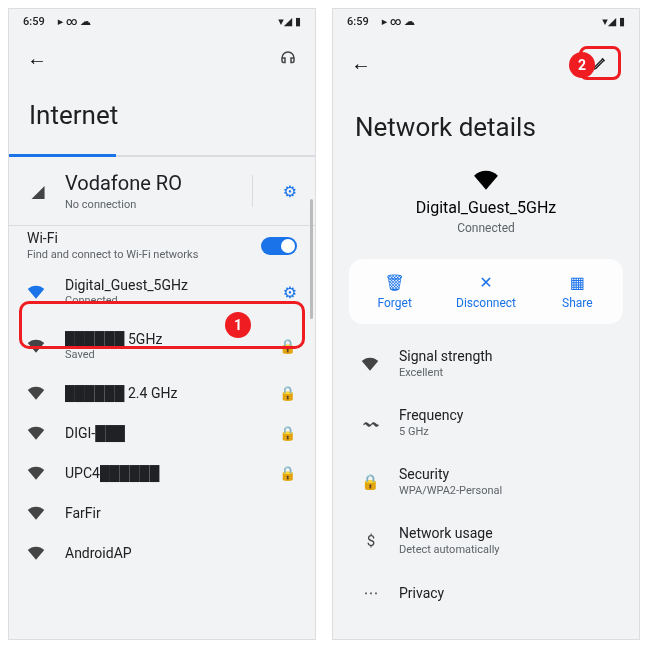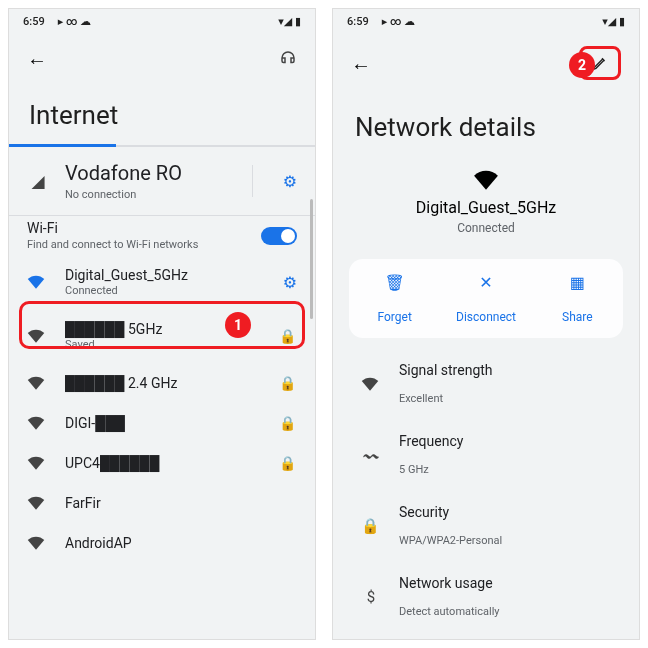--- a/index.html
+++ b/index.html
@@ -2,21 +2,21 @@
 <html><head>
 <meta charset="utf-8">
 <style>
 *{margin:0;padding:0;box-sizing:border-box;font-family:Roboto,-apple-system,sans-serif}
 body{width:648px;height:648px;background:#fff;display:flex;gap:16px;padding:8px}
 .phone{width:312px;height:632px;background:#f1f3f4;border:1px solid #ddd;position:relative;overflow:hidden}
 .status-bar{display:flex;justify-content:space-between;align-items:center;padding:6px 14px;font-size:11px;font-weight:500;color:#222}
 .status-left,.status-right{display:flex;align-items:center;gap:13px}
 .top-bar{display:flex;justify-content:space-between;align-items:center;padding:12px 18px}
 .back-arrow{font-size:20px;font-weight:400}
-.page-title{font-size:26px;color:#1f1f1f;padding:18px 20px 14px}
+.page-title{font-size:26px;color:#1f1f1f;padding:18px 20px 24px}
 .tabbar{height:3px;display:flex}
 .tabbar .sel{background:#1a73e8;width:35%}
 .tabbar .rest{width:65%;border-bottom:2px solid #dadce0}
 .row{display:flex;align-items:center;padding:14px 18px;gap:16px}
 .row .ico{width:22px;display:flex;justify-content:center;font-size:17px;color:#444}
 .row .txt{flex:1}
 .row .txt .main{font-size:20px;color:#202124}
 .row .txt .sub{font-size:11px;color:#5f6368;margin-top:3px}
 .gear{color:#1a73e8;font-size:16px}
 .vline{width:1px;height:32px;background:#dadce0;margin-right:14px}
@@ -35,25 +35,25 @@
 .hl{position:absolute;border:3px solid #ef1c22;border-radius:10px}
 .badge{position:absolute;width:26px;height:26px;background:#ef1c22;border-radius:50%;color:#fff;display:flex;align-items:center;justify-content:center;font-size:14px;font-weight:700}
 .netd-title{font-size:26px;color:#1f1f1f;padding:20px 22px 24px}
 .center-net{text-align:center;padding:4px 0 14px}
 .center-net .wi{font-size:24px}
 .center-net .nm{font-size:16px;margin-top:8px}
 .center-net .cn{font-size:12px;color:#5f6368;margin-top:4px}
 .actions{display:flex;margin:10px 16px;background:#fdfdfe;border-radius:14px;overflow:hidden}
 .act{flex:1;text-align:center;padding:14px 4px;color:#1a73e8}
 .act .ai{font-size:16px}
-.act .al{font-size:12px;margin-top:18px}
+.act .al{font-size:12px;margin-top:4px}
 .detail{display:flex;align-items:center;padding:14px 28px;gap:18px}
 .detail .di{width:20px;text-align:center;color:#444;font-size:15px}
 .detail .dt .dm{font-size:14px;color:#202124}
-.detail .dt .ds{font-size:11px;color:#5f6368;margin-top:14px}
+.detail .dt .ds{font-size:11px;color:#5f6368;margin-top:2px}
 .scrollbar{position:absolute;right:2px;top:190px;width:3px;height:120px;background:#bbb;border-radius:2px}
 .edit-box{border:3px solid #ef1c22;border-radius:8px;padding:6px 10px}
 svg{display:block}
 </style>
 </head>
 <body>
 
 <div class="phone">
   <div class="status-bar">
     <div class="status-left">

